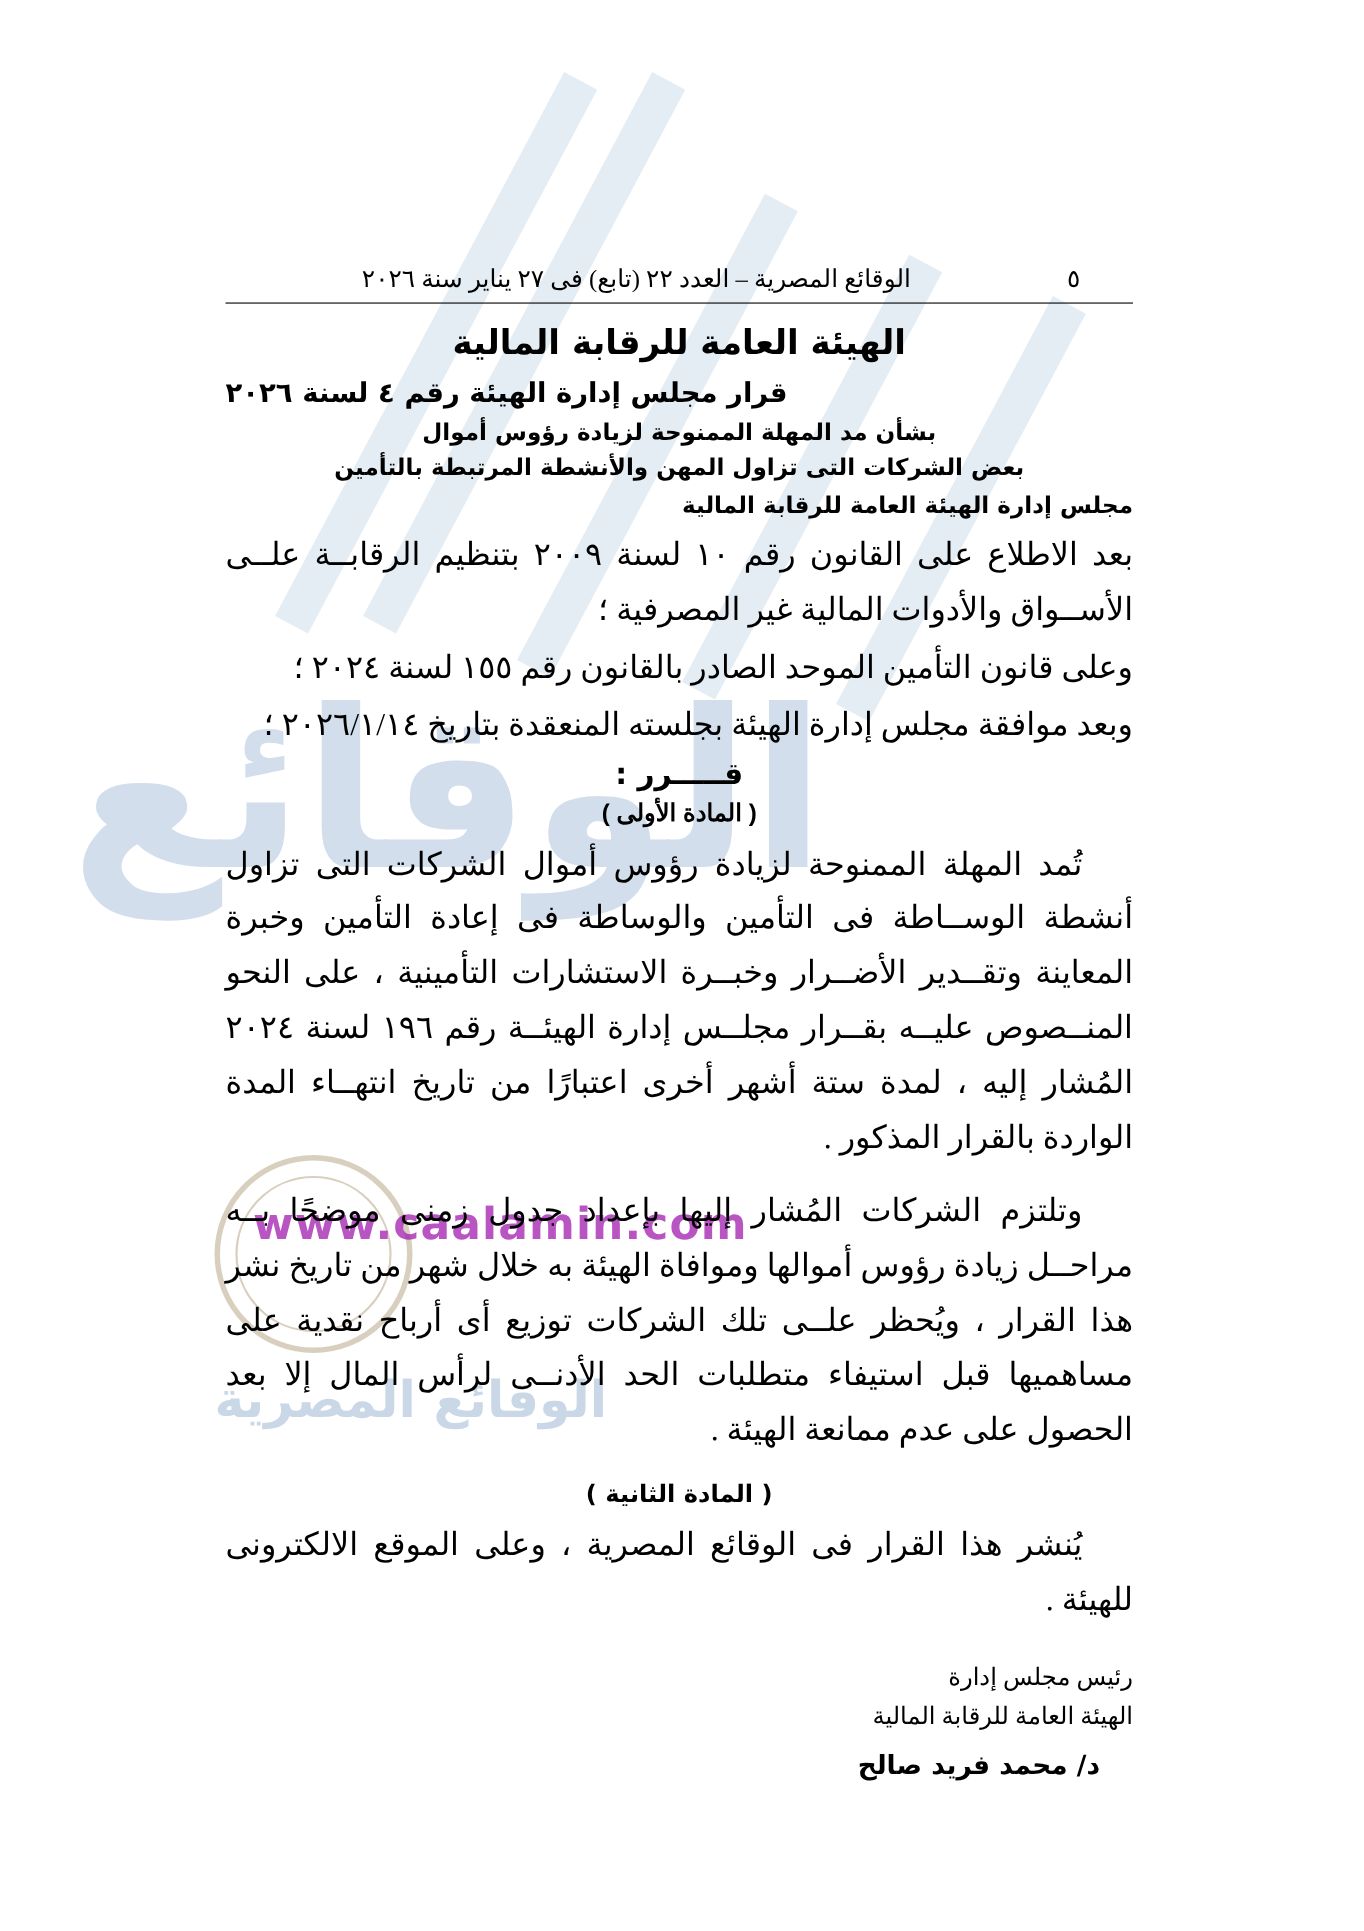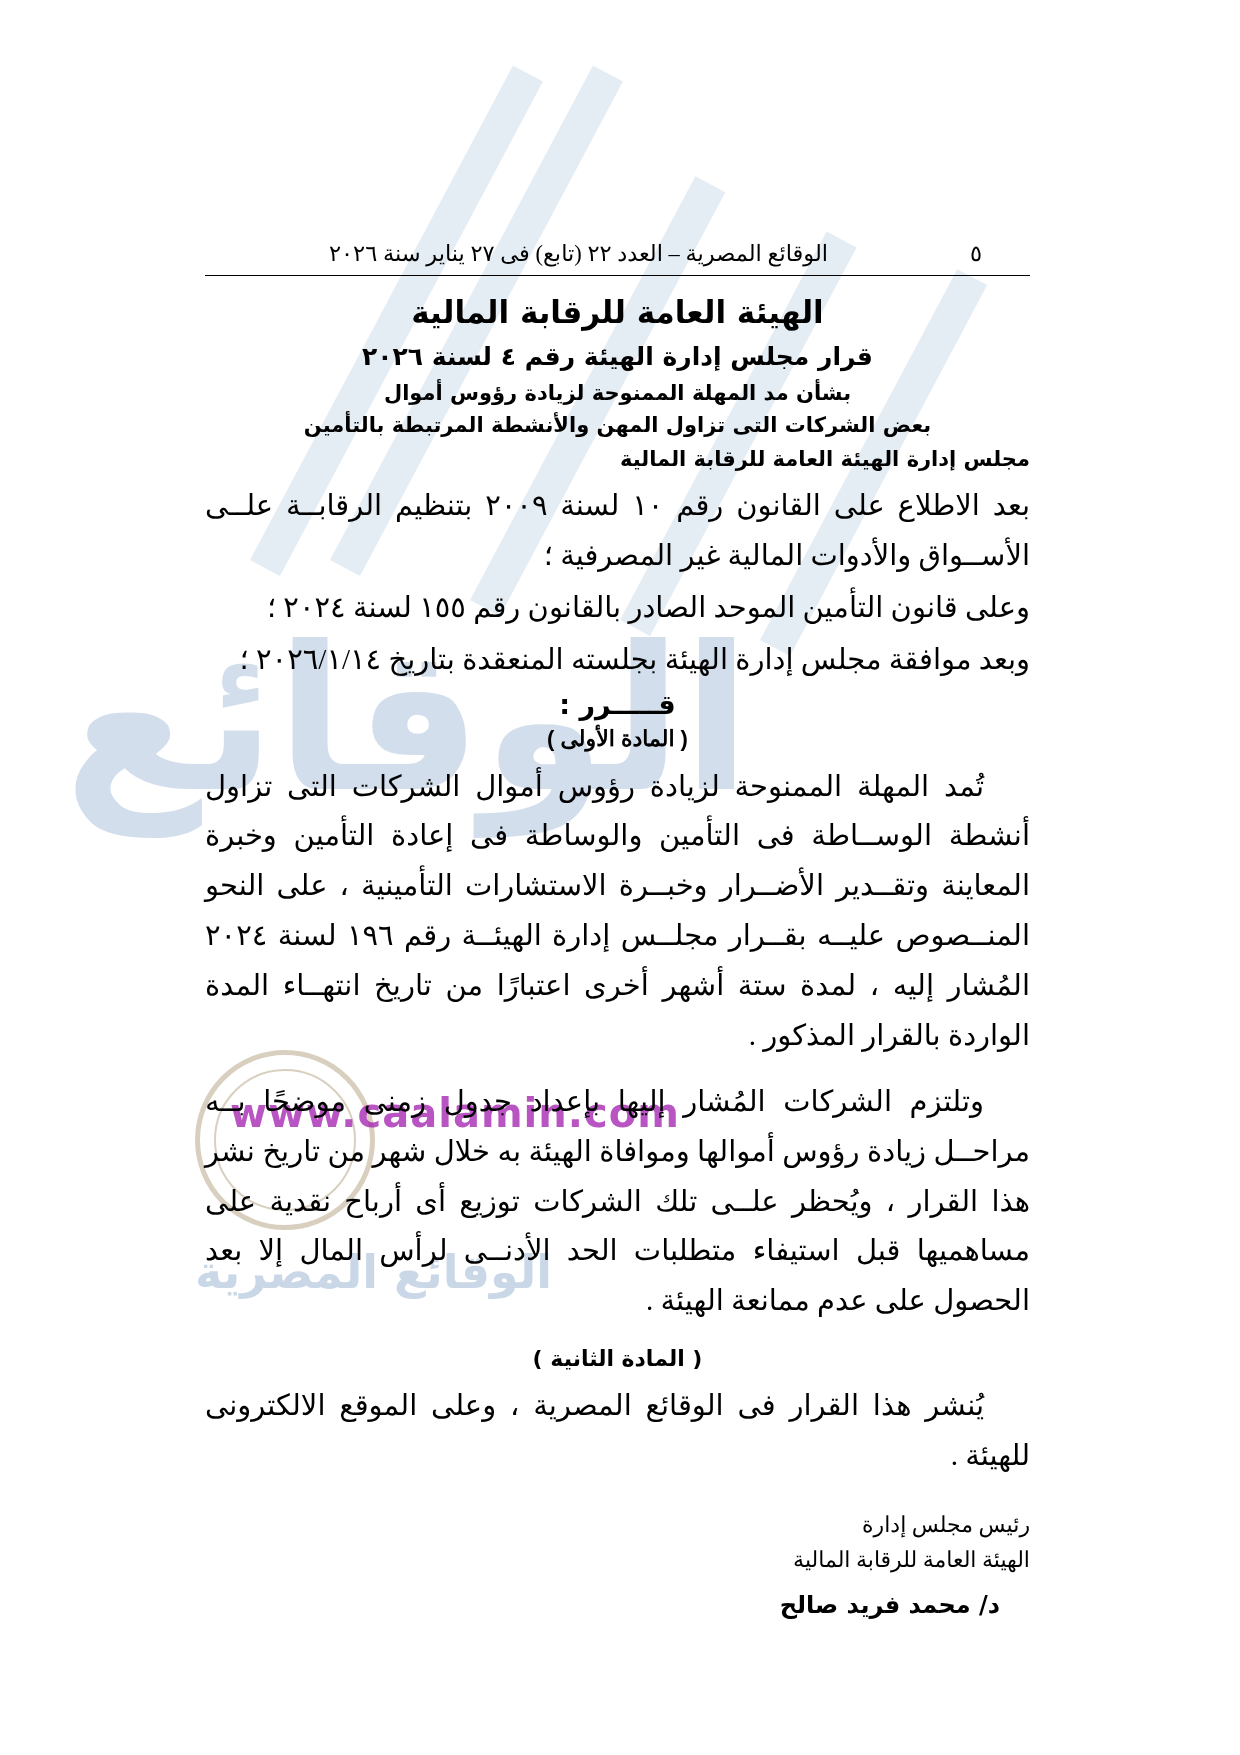--- a/index.html
+++ b/index.html
@@ -108,21 +108,21 @@
   }
 
   .title-main {
     text-align: center;
     font-family: "DejaVu Sans", "Liberation Sans", sans-serif;
     font-weight: bold;
     font-size: 31px;
     margin: 10px 0 12px 0;
   }
   .title-sub1 {
-    text-align: center;
+    text-align: left;
     font-family: "DejaVu Sans", "Liberation Sans", sans-serif;
     font-weight: bold;
     font-size: 25px;
     margin-bottom: 10px;
   }
   .title-sub2, .title-sub3 {
     text-align: center;
     font-family: "DejaVu Sans", "Liberation Sans", sans-serif;
     font-weight: bold;
     font-size: 21px;

